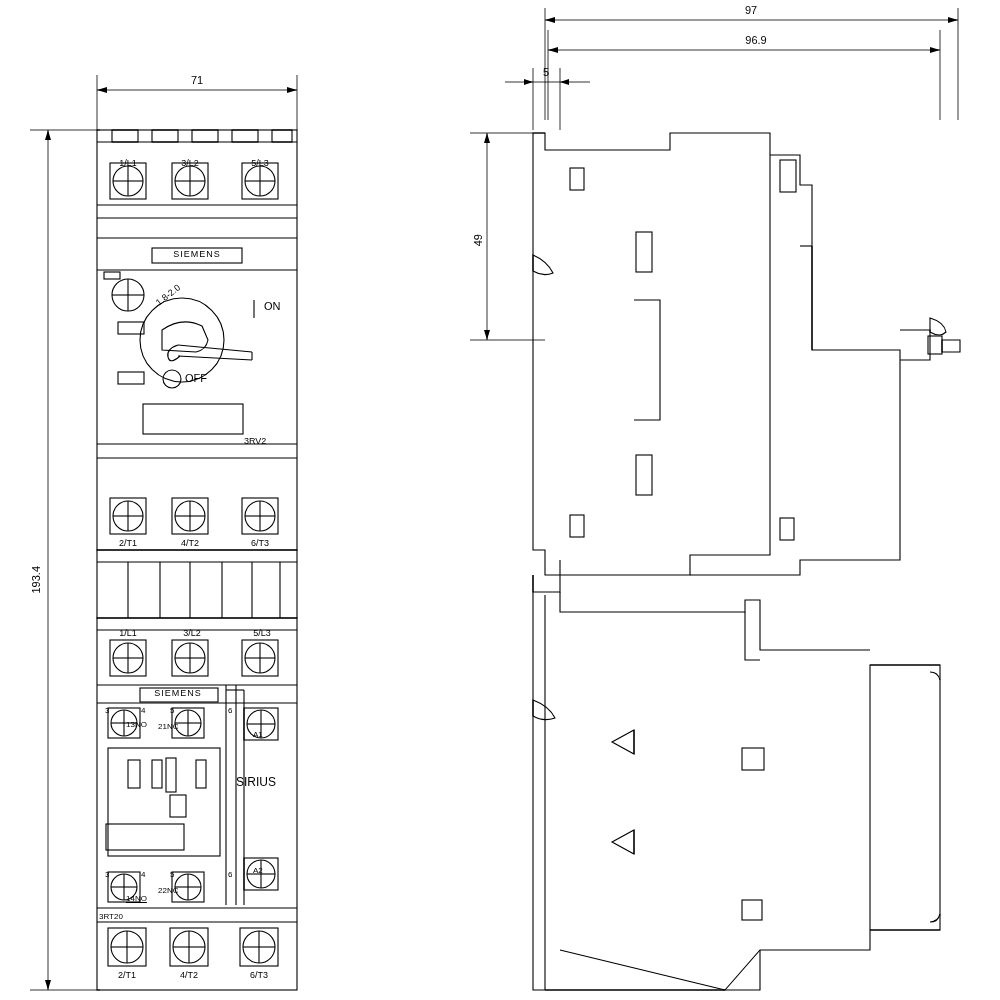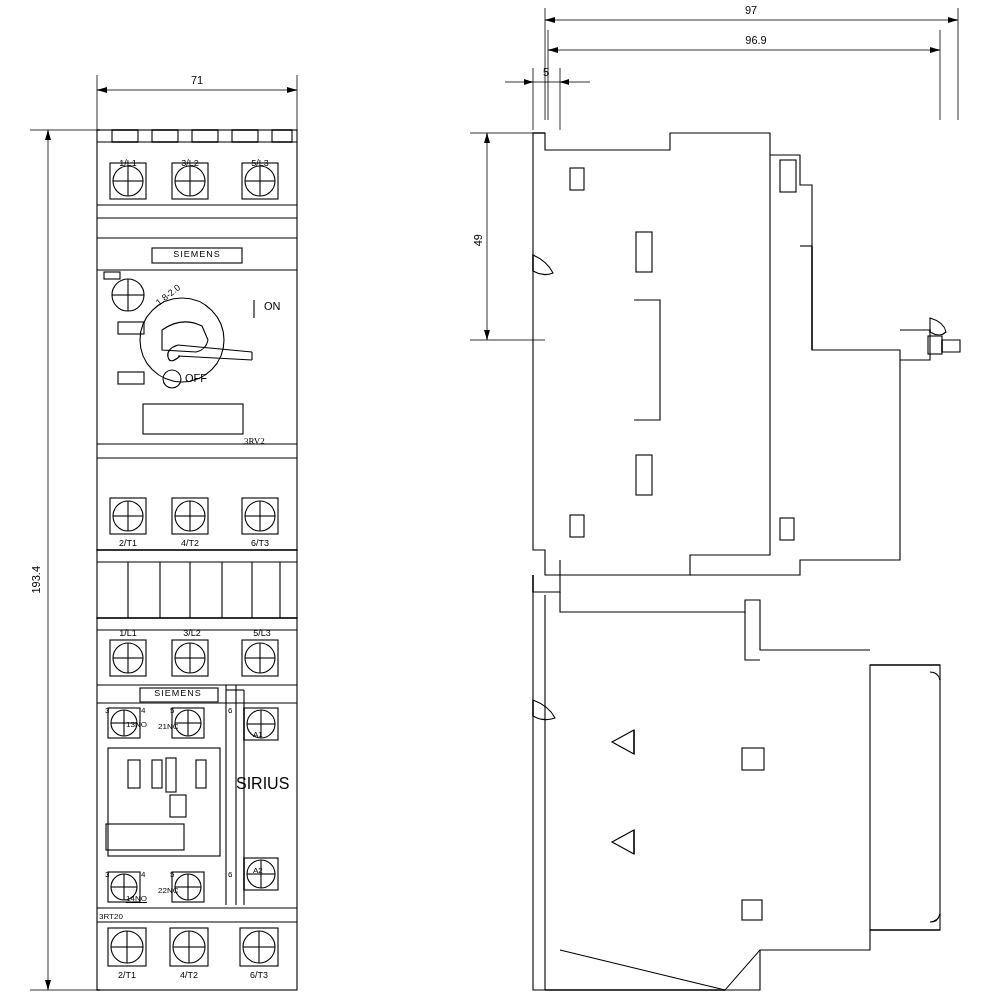--- a/index.html
+++ b/index.html
@@ -4,21 +4,21 @@
 <style>
   html,body{margin:0;padding:0;background:#ffffff;}
   body{width:1000px;height:1000px;font-family:"Liberation Sans",sans-serif;color:#000;}
   #stage{position:relative;width:1000px;height:1000px;overflow:hidden;}
   svg{position:absolute;left:0;top:0;}
   .lbl{position:absolute;font-size:11px;color:#000;white-space:nowrap;}
   .lbl.c{transform:translateX(-50%);}
   .lbl.v{transform-origin:50% 50%;}
   .small{font-size:9px;}
   .tiny{font-size:8px;}
-  .big{font-size:16px;}
+  .big{font-size:12px;}
 </style>
 </head>
 <body>
 
 <div id="stage">
 
 <svg width="1000" height="1000" viewBox="0 0 1000 1000">
   <g fill="none" stroke="#000" stroke-width="1.1" shape-rendering="geometricPrecision">
 
     <g stroke-width="0.8">
@@ -276,21 +276,21 @@
 
 <div class="lbl c small" style="left:128px;top:158px;">1/L1</div>
 <div class="lbl c small" style="left:190px;top:158px;">3/L2</div>
 <div class="lbl c small" style="left:260px;top:158px;">5/L3</div>
 
 <div class="lbl c small" style="left:197px;top:249px;letter-spacing:1px;">SIEMENS</div>
 
 <div class="lbl small" style="left:154px;top:290px;transform:rotate(-38deg);">1.8-2.0</div>
 <div class="lbl" style="left:264px;top:300px;">ON</div>
 <div class="lbl" style="left:185px;top:372px;">OFF</div>
-<div class="lbl small" style="left:244px;top:436px;font-family:Liberation Serif, serif;">3RV2</div>
+<div class="lbl small" style="left:244px;top:436px;">3RV2</div>
 
 <div class="lbl c small" style="left:128px;top:538px;">2/T1</div>
 <div class="lbl c small" style="left:190px;top:538px;">4/T2</div>
 <div class="lbl c small" style="left:260px;top:538px;">6/T3</div>
 
 <div class="lbl c small" style="left:128px;top:628px;">1/L1</div>
 <div class="lbl c small" style="left:192px;top:628px;">3/L2</div>
 <div class="lbl c small" style="left:262px;top:628px;">5/L3</div>
 
 <div class="lbl c small" style="left:178px;top:688px;letter-spacing:1px;">SIEMENS</div>

